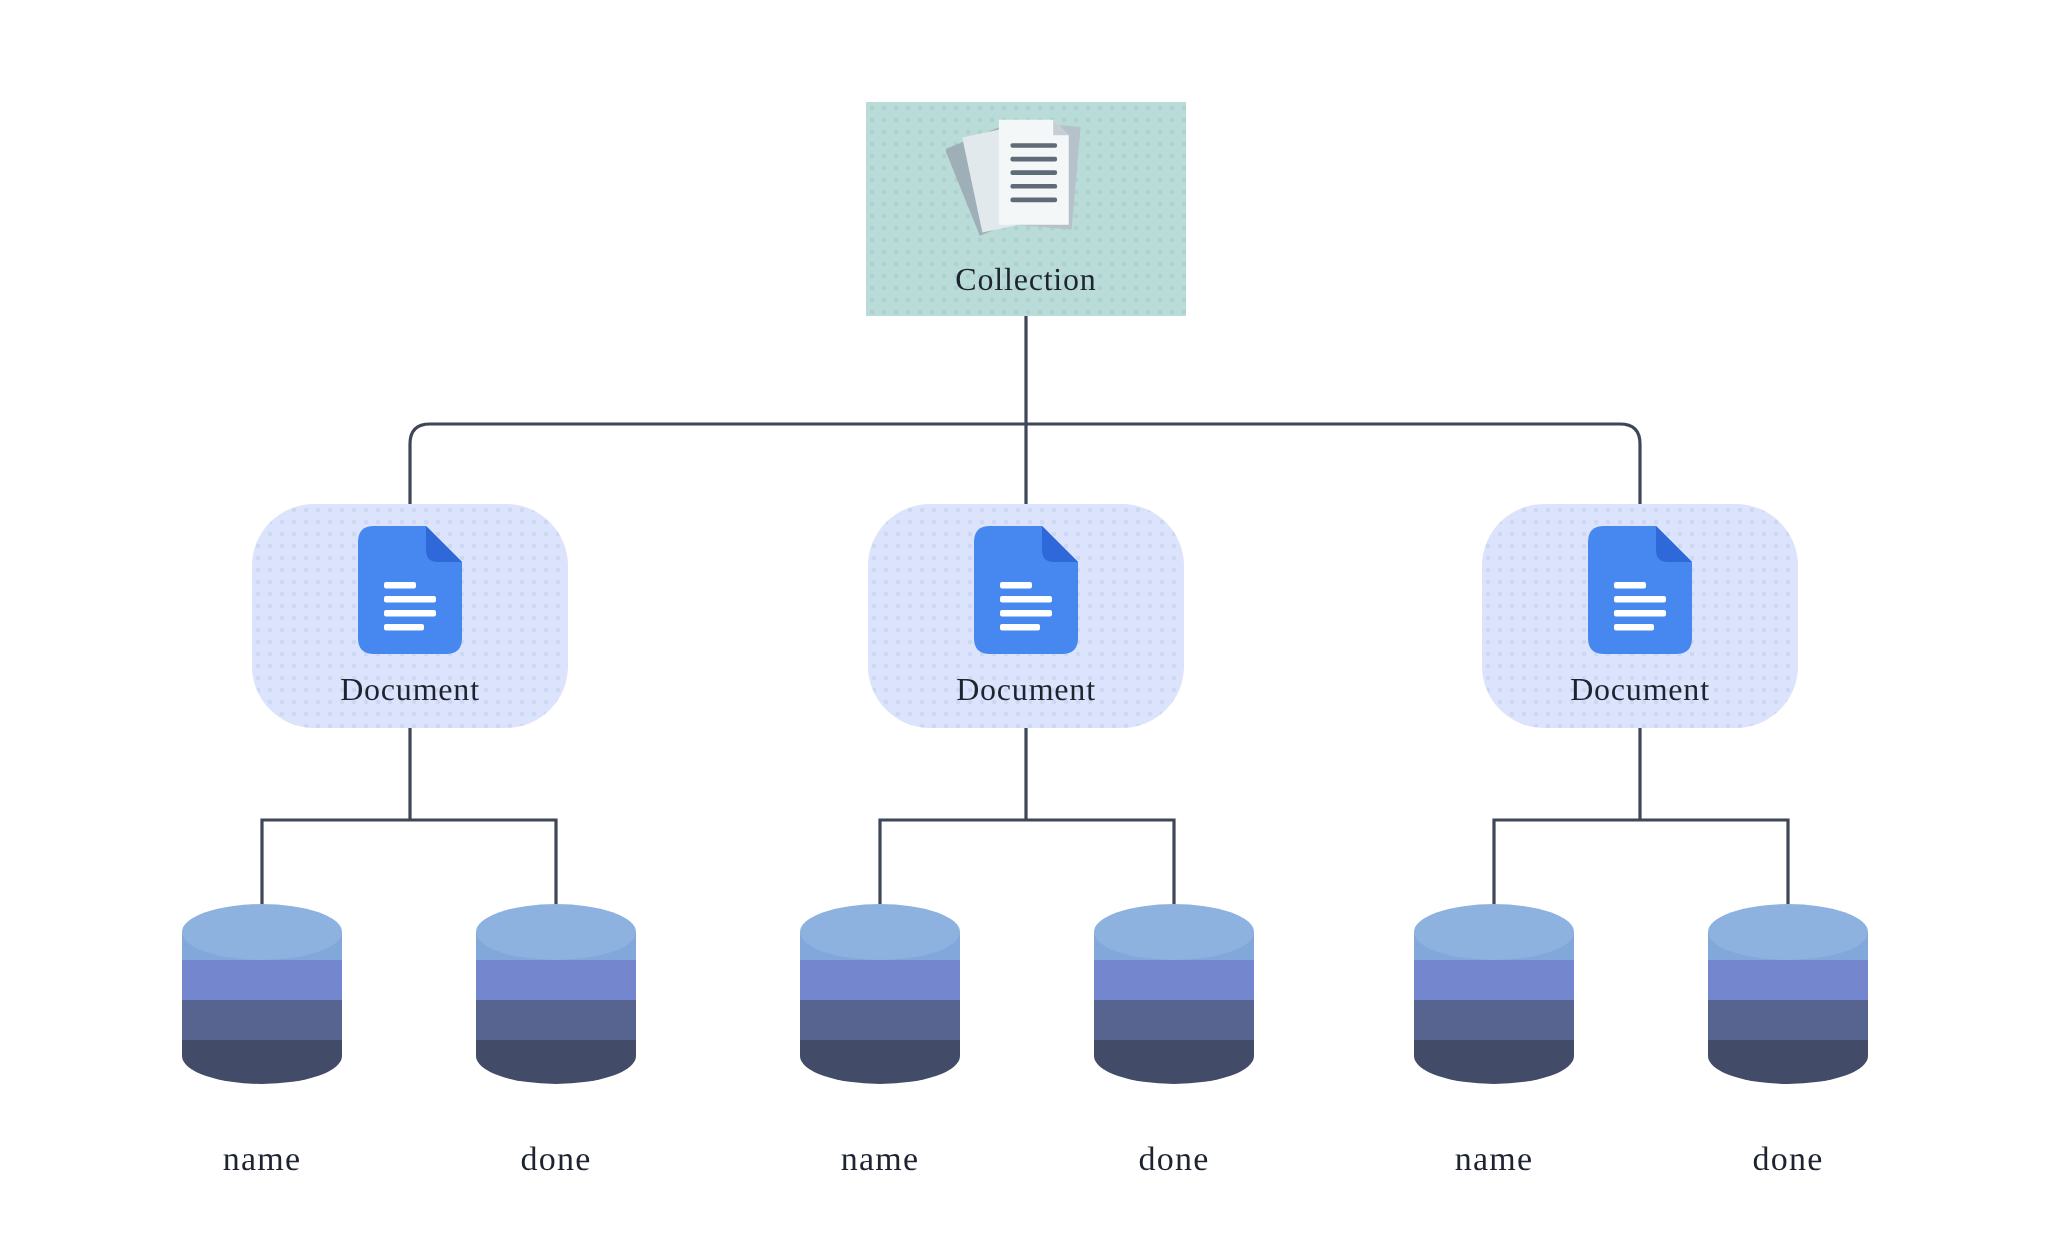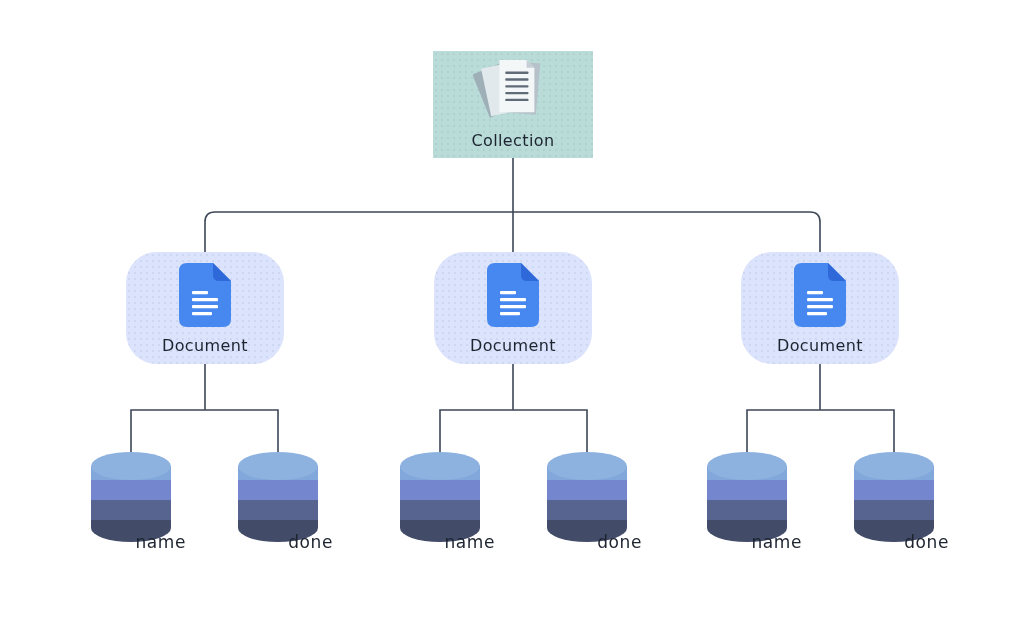--- a/index.html
+++ b/index.html
@@ -7,20 +7,21 @@
     padding: 0;
     background: #ffffff;
     font-family: "DejaVu Sans", "Liberation Sans", sans-serif;
   }
   .canvas {
     position: relative;
     width: 1024px;
     height: 619px;
     background: #ffffff;
     overflow: hidden;
+    font-family: Liberation Serif, serif;
   }
   .connectors {
     position: absolute;
     left: 0; top: 0;
     width: 1024px; height: 619px;
     z-index: 1;
   }
   .connectors path {
     fill: none;
     stroke: var(--line, #3e4757);
@@ -66,23 +67,23 @@
     z-index: 2;
   }
   .cyl-0 { left: 89px; }
   .cyl-1 { left: 236px; }
   .cyl-2 { left: 398px; }
   .cyl-3 { left: 545px; }
   .cyl-4 { left: 705px; }
   .cyl-5 { left: 852px; }
   .field-label {
     position: absolute;
-    top: 532px;
+    top: 570px;
     width: 110px;
-    text-align: right;
+    text-align: center;
     font-size: 17px;
     letter-spacing: 0.6px;
     color: var(--text, #1d2430);
     z-index: 2;
   }
   .fl-0 { left: 76px; }
   .fl-1 { left: 223px; }
   .fl-2 { left: 385px; }
   .fl-3 { left: 532px; }
   .fl-4 { left: 692px; }

